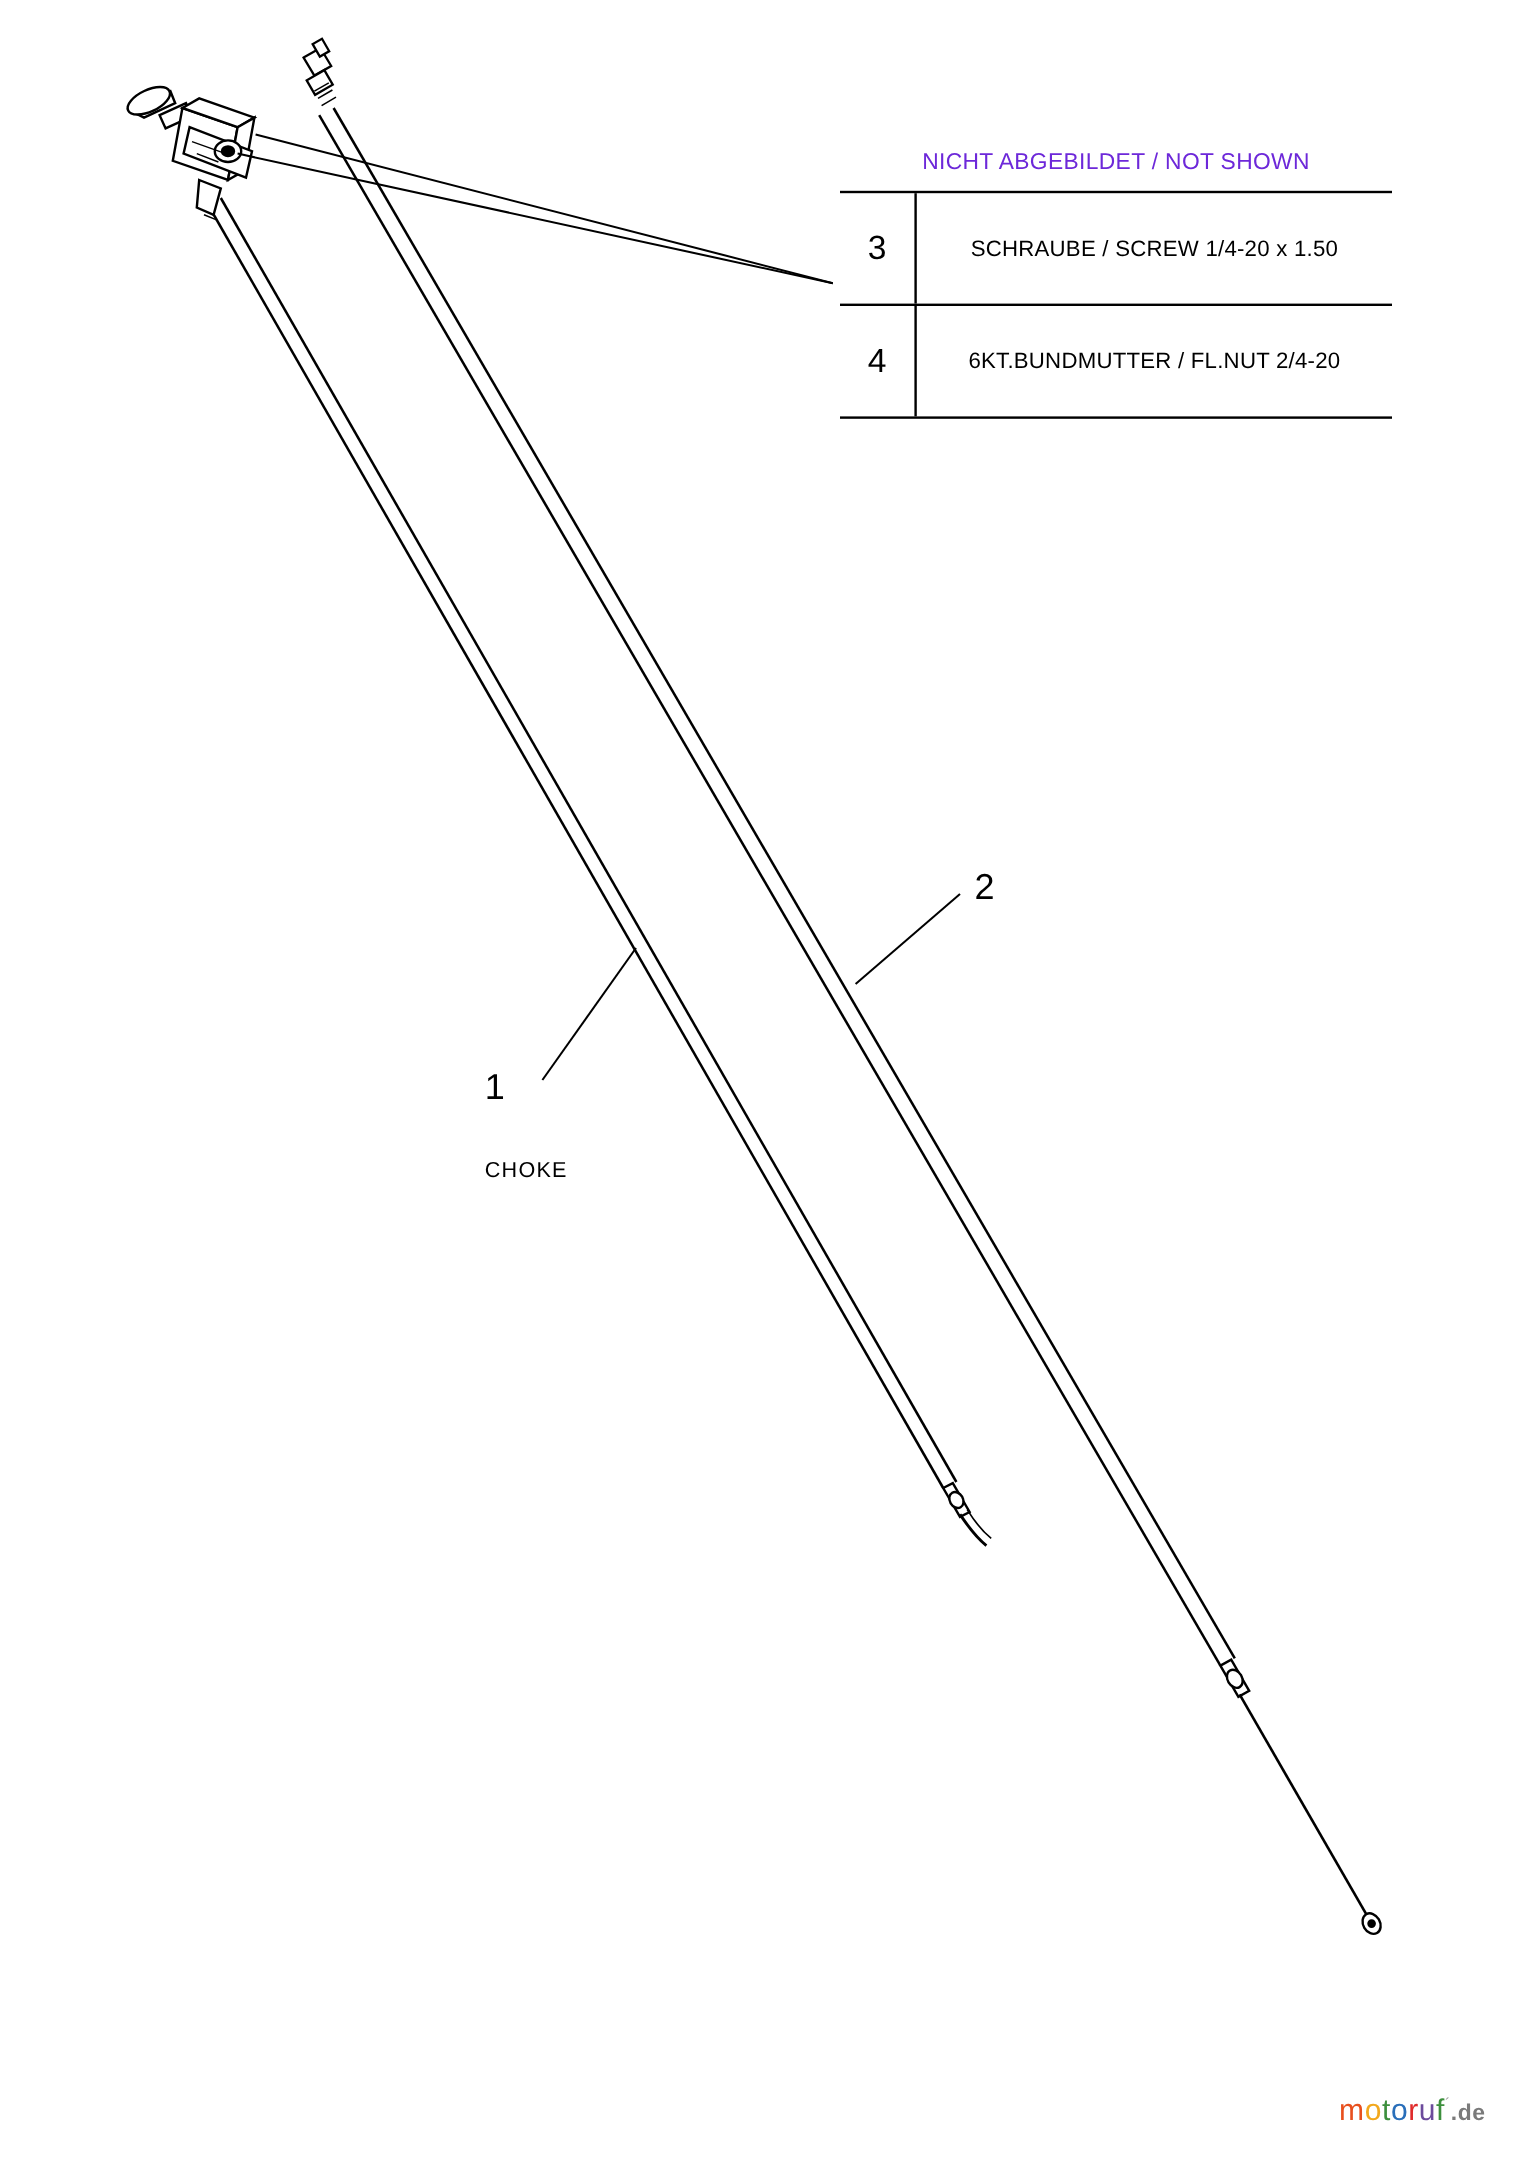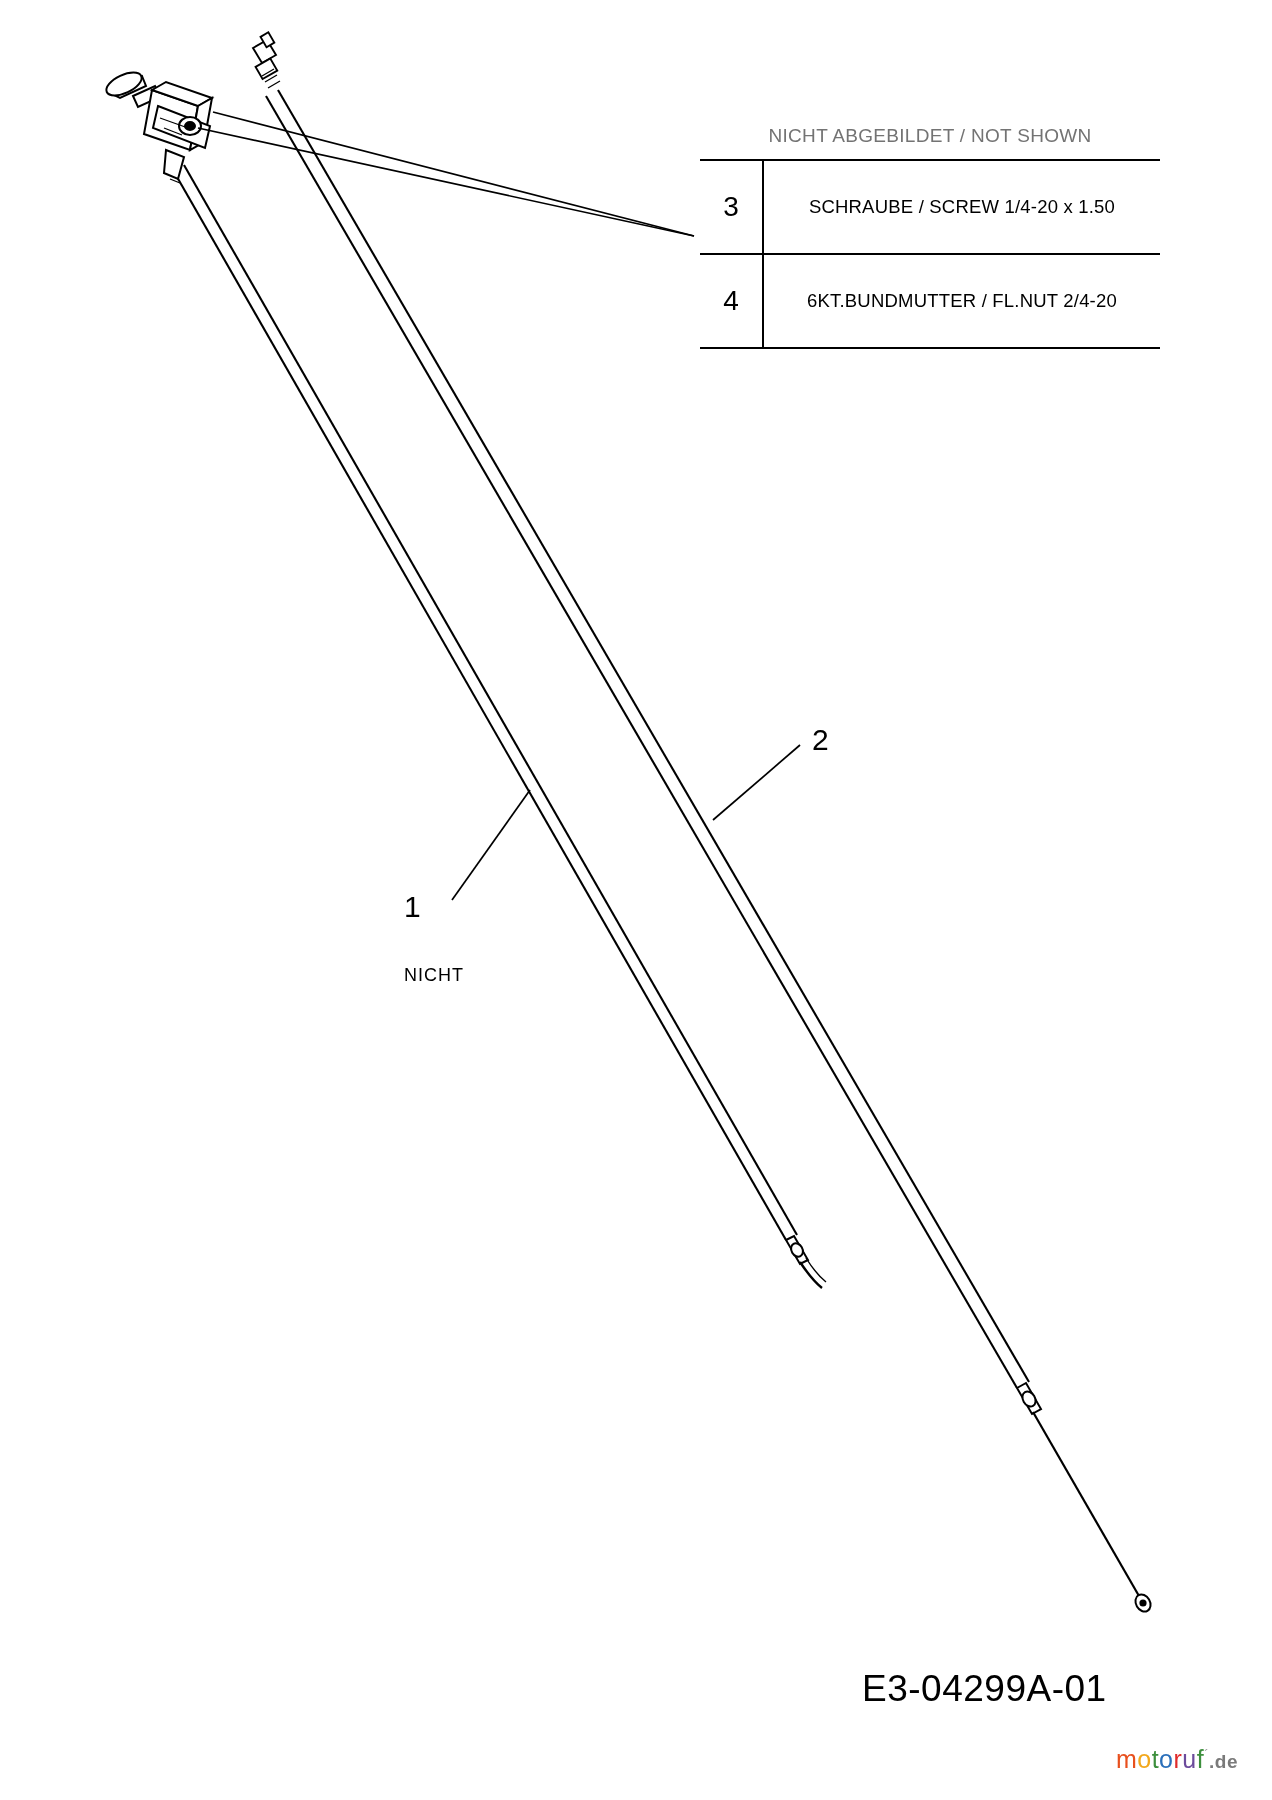--- a/index.html
+++ b/index.html
@@ -32,21 +32,21 @@
   .not-shown-table {
     position: absolute;
     left: 700px;
     top: 125px;
     width: 460px;
   }
   .ns-title {
     text-align: center;
     font-size: 19px;
     letter-spacing: 0.3px;
-    color: #737373;
+    color: #6d28d9;
     padding-bottom: 12px;
   }
   .ns-grid {
     border-top: 2px solid #000;
     border-bottom: 2px solid #000;
   }
   .ns-row {
     display: flex;
     align-items: stretch;
     height: 92px;
@@ -207,21 +207,20 @@
       </div>
       <div class="ns-row">
         <div class="ns-num">4</div>
         <div class="ns-desc">6KT.BUNDMUTTER / FL.NUT 2/4-20</div>
       </div>
     </div>
   </div>
 
   <div class="callout callout-1">1</div>
   <div class="callout callout-2">2</div>
-  <div class="choke-label">NICHT</div>
-
-  <div class="doc-code">E3-04299A-01</div>
+  <div class="choke-label">CHOKE</div>
+
 
   <div class="logo">
     <span class="m">m</span><span class="o1">o</span><span class="t">t</span><span class="o2">o</span><span class="r">r</span><span class="u">u</span><span class="f">f</span><span class="tick">´</span><span class="tld">.de</span>
   </div>
 
 </div>
 
 </body></html>

